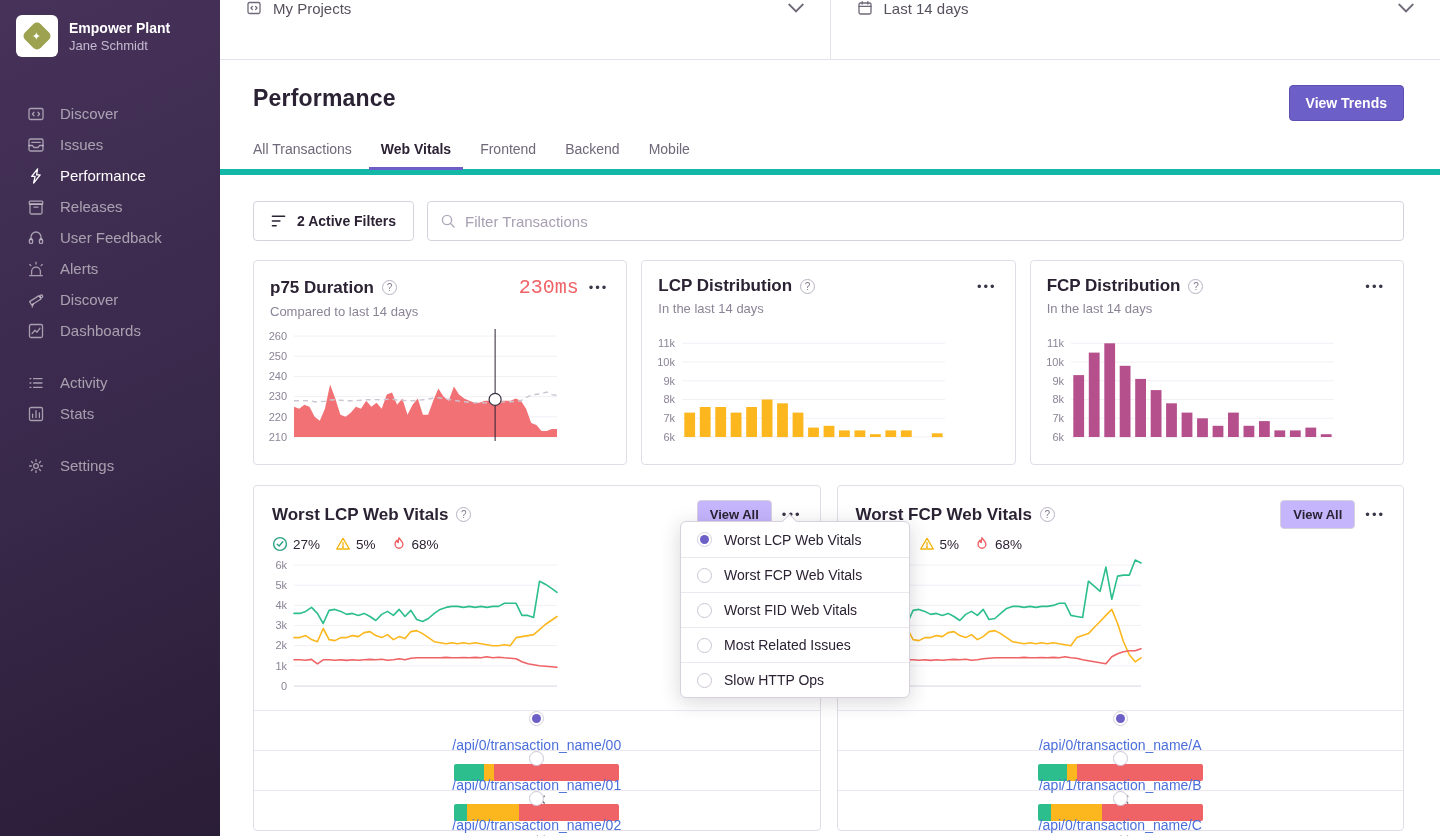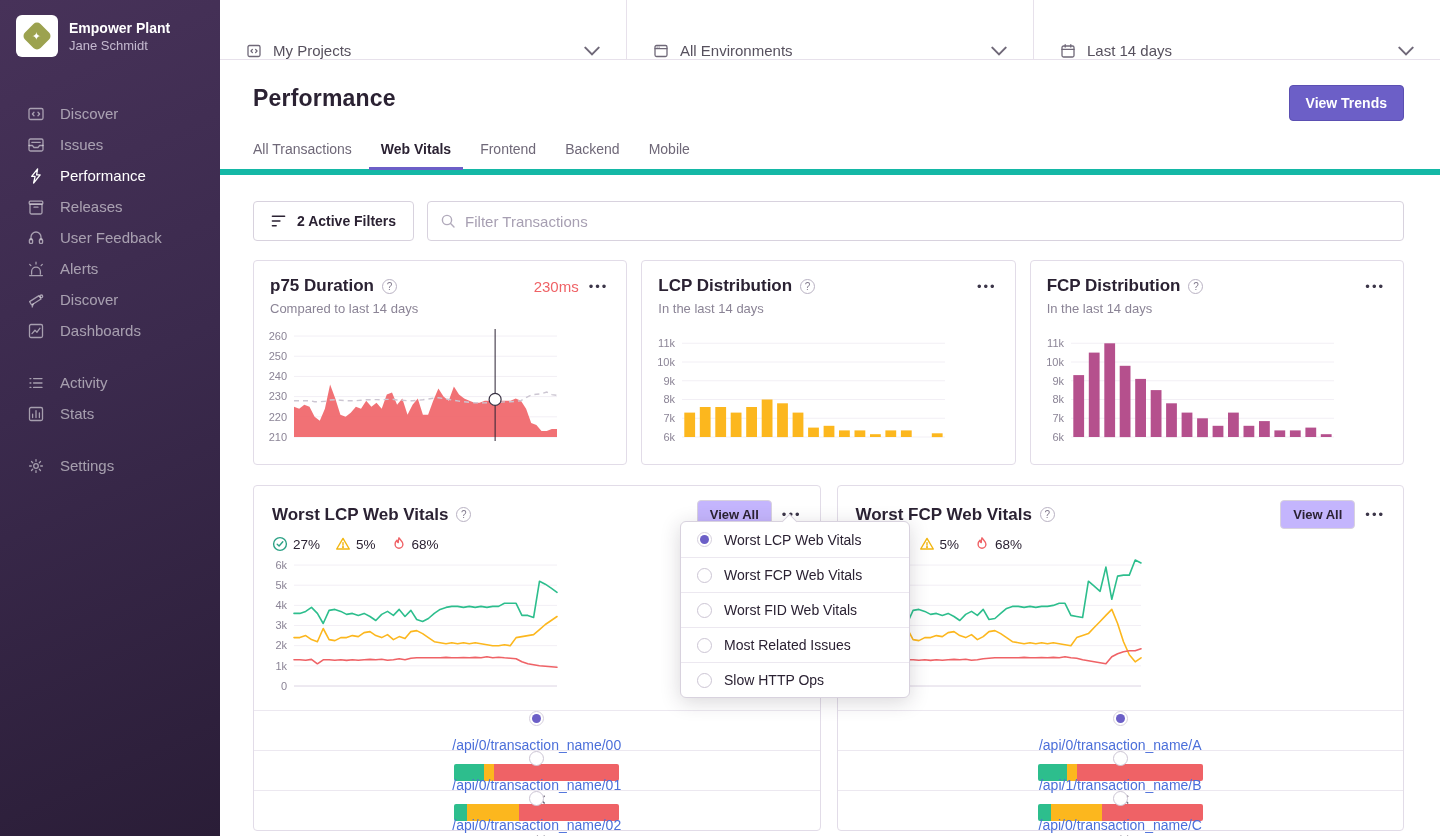--- a/index.html
+++ b/index.html
@@ -18,21 +18,21 @@
   nav { margin-top:26px; }
   .nav-group { margin-bottom:21px; }
   .nav-item { display:flex; align-items:center; gap:15px; padding:6.5px 16px 6.5px 27px;
     color:rgba(255,255,255,.55); font-size:15px; cursor:pointer; }
   .nav-item svg { width:18px; height:18px; flex:none; }
   .nav-item.active { color:#fff; }
 
   
   .topbar { position:absolute; left:220px; top:0; width:1220px; height:60px; background:#fff;
     border-bottom:1px solid #E7E1EB; display:flex; }
-  .tb-item { flex:1; display:flex; align-items:flex-end; gap:11px; padding:0 26px; color:#57515E;
+  .tb-item { flex:1; display:flex; align-items:flex-start; gap:11px; padding:0 26px; color:#57515E;
     font-size:15px; cursor:pointer; }
   .tb-item + .tb-item { border-left:1px solid #E7E1EB; }
   .tb-item svg { width:16px; height:16px; color:#6F6878; flex:none; }
   .tb-label { flex:1; }
   .chev { width:12px; height:8px; flex:none; color:#2B2233; }
 
   
   .main { position:absolute; left:220px; top:61px; width:1220px; height:775px; background:#fff; }
   .head-row { display:flex; justify-content:space-between; align-items:flex-start; padding:24px 36px 0 33px; }
   .page-title { font-size:23px; font-weight:700; color:#2B2233; letter-spacing:.2px; }
@@ -56,21 +56,21 @@
 
   
   .cards1 { display:flex; gap:14px; margin:19px 36px 0 33px; }
   .card { position:relative; flex:1; border:1px solid #E2DCE8; border-radius:4px; background:#fff; }
   .card.small { height:205px; padding:15px 16px; }
   .card-head { display:flex; align-items:center; gap:8px; }
   .card-title { font-size:17px; font-weight:600; color:#2B2233; }
   .help { width:15px; height:15px; border:1px solid #B9B2C3; border-radius:50%; color:#80798C;
     font-size:10px; display:grid; place-items:center; flex:none; cursor:pointer; }
   .spacer { flex:1; }
-  .metric { color:#EF6266; font-size:15px; }
+  .metric { color:#EF6266; font-size:20px;font-family:Liberation Mono, monospace; }
   .dots { color:#3C3649; font-size:13px; letter-spacing:2px; cursor:pointer; line-height:1; padding:2px; }
   .card-sub { font-size:13px; color:#8B8496; margin-top:5px; }
   .chart1 { position:absolute; left:8px; right:14px; top:64px; height:126px; }
 
   
   .cards2 { display:flex; gap:16px; margin:20px 36px 0 33px; }
   .card.big { height:346px; }
   .big-head { display:flex; align-items:center; gap:8px; padding:14px 16px 0 18px; }
   .view-all { border:1px solid #D8D2DE; border-radius:4px; background:#c4b5fd; padding:6px 12px;
     font-weight:700; font-size:13px; color:#2B2233; cursor:pointer; font-family:inherit; }
@@ -229,35 +229,20 @@
 
 <header class="topbar" id="topbar">
     <div class="tb-item">
       <span style="display:flex">
         <svg viewBox="0 0 16 16" fill="none" stroke="currentColor" stroke-width="1.3" stroke-linecap="round" stroke-linejoin="round">
           <rect x="2" y="2.5" width="12" height="11" rx="1.5"></rect>
           <path d="M6.4 6.4 5 8l1.4 1.6M9.6 6.4 11 8 9.6 9.6"></path>
         </svg>
       </span>
     <span class="tb-label">My Projects</span>
-    <span style="display:flex">
-        <svg class="chev" viewBox="0 0 12 8" fill="none" stroke="currentColor" stroke-width="1.5" stroke-linecap="round">
-          <path d="M1 1.5 6 6.5 11 1.5"></path>
-        </svg>
-      </span>
-    </div>
-    <div class="tb-item">
-      <span style="display:flex">
-        <svg viewBox="0 0 16 16" fill="none" stroke="currentColor" stroke-width="1.3" stroke-linecap="round" stroke-linejoin="round">
-          <rect x="2" y="2.5" width="12" height="11" rx="1.5"></rect>
-          <path d="M2 5.6h12"></path>
-          <path d="M4.1 4.1h.02M6.1 4.1h.02"></path>
-        </svg>
-      </span>
-    <span class="tb-label">All Environments</span>
     <span style="display:flex">
         <svg class="chev" viewBox="0 0 12 8" fill="none" stroke="currentColor" stroke-width="1.5" stroke-linecap="round">
           <path d="M1 1.5 6 6.5 11 1.5"></path>
         </svg>
       </span>
     </div>
     <div class="tb-item">
       <span style="display:flex">
         <svg viewBox="0 0 16 16" fill="none" stroke="currentColor" stroke-width="1.3" stroke-linecap="round" stroke-linejoin="round">
           <rect x="2" y="3" width="12" height="11" rx="1.5"></rect>

